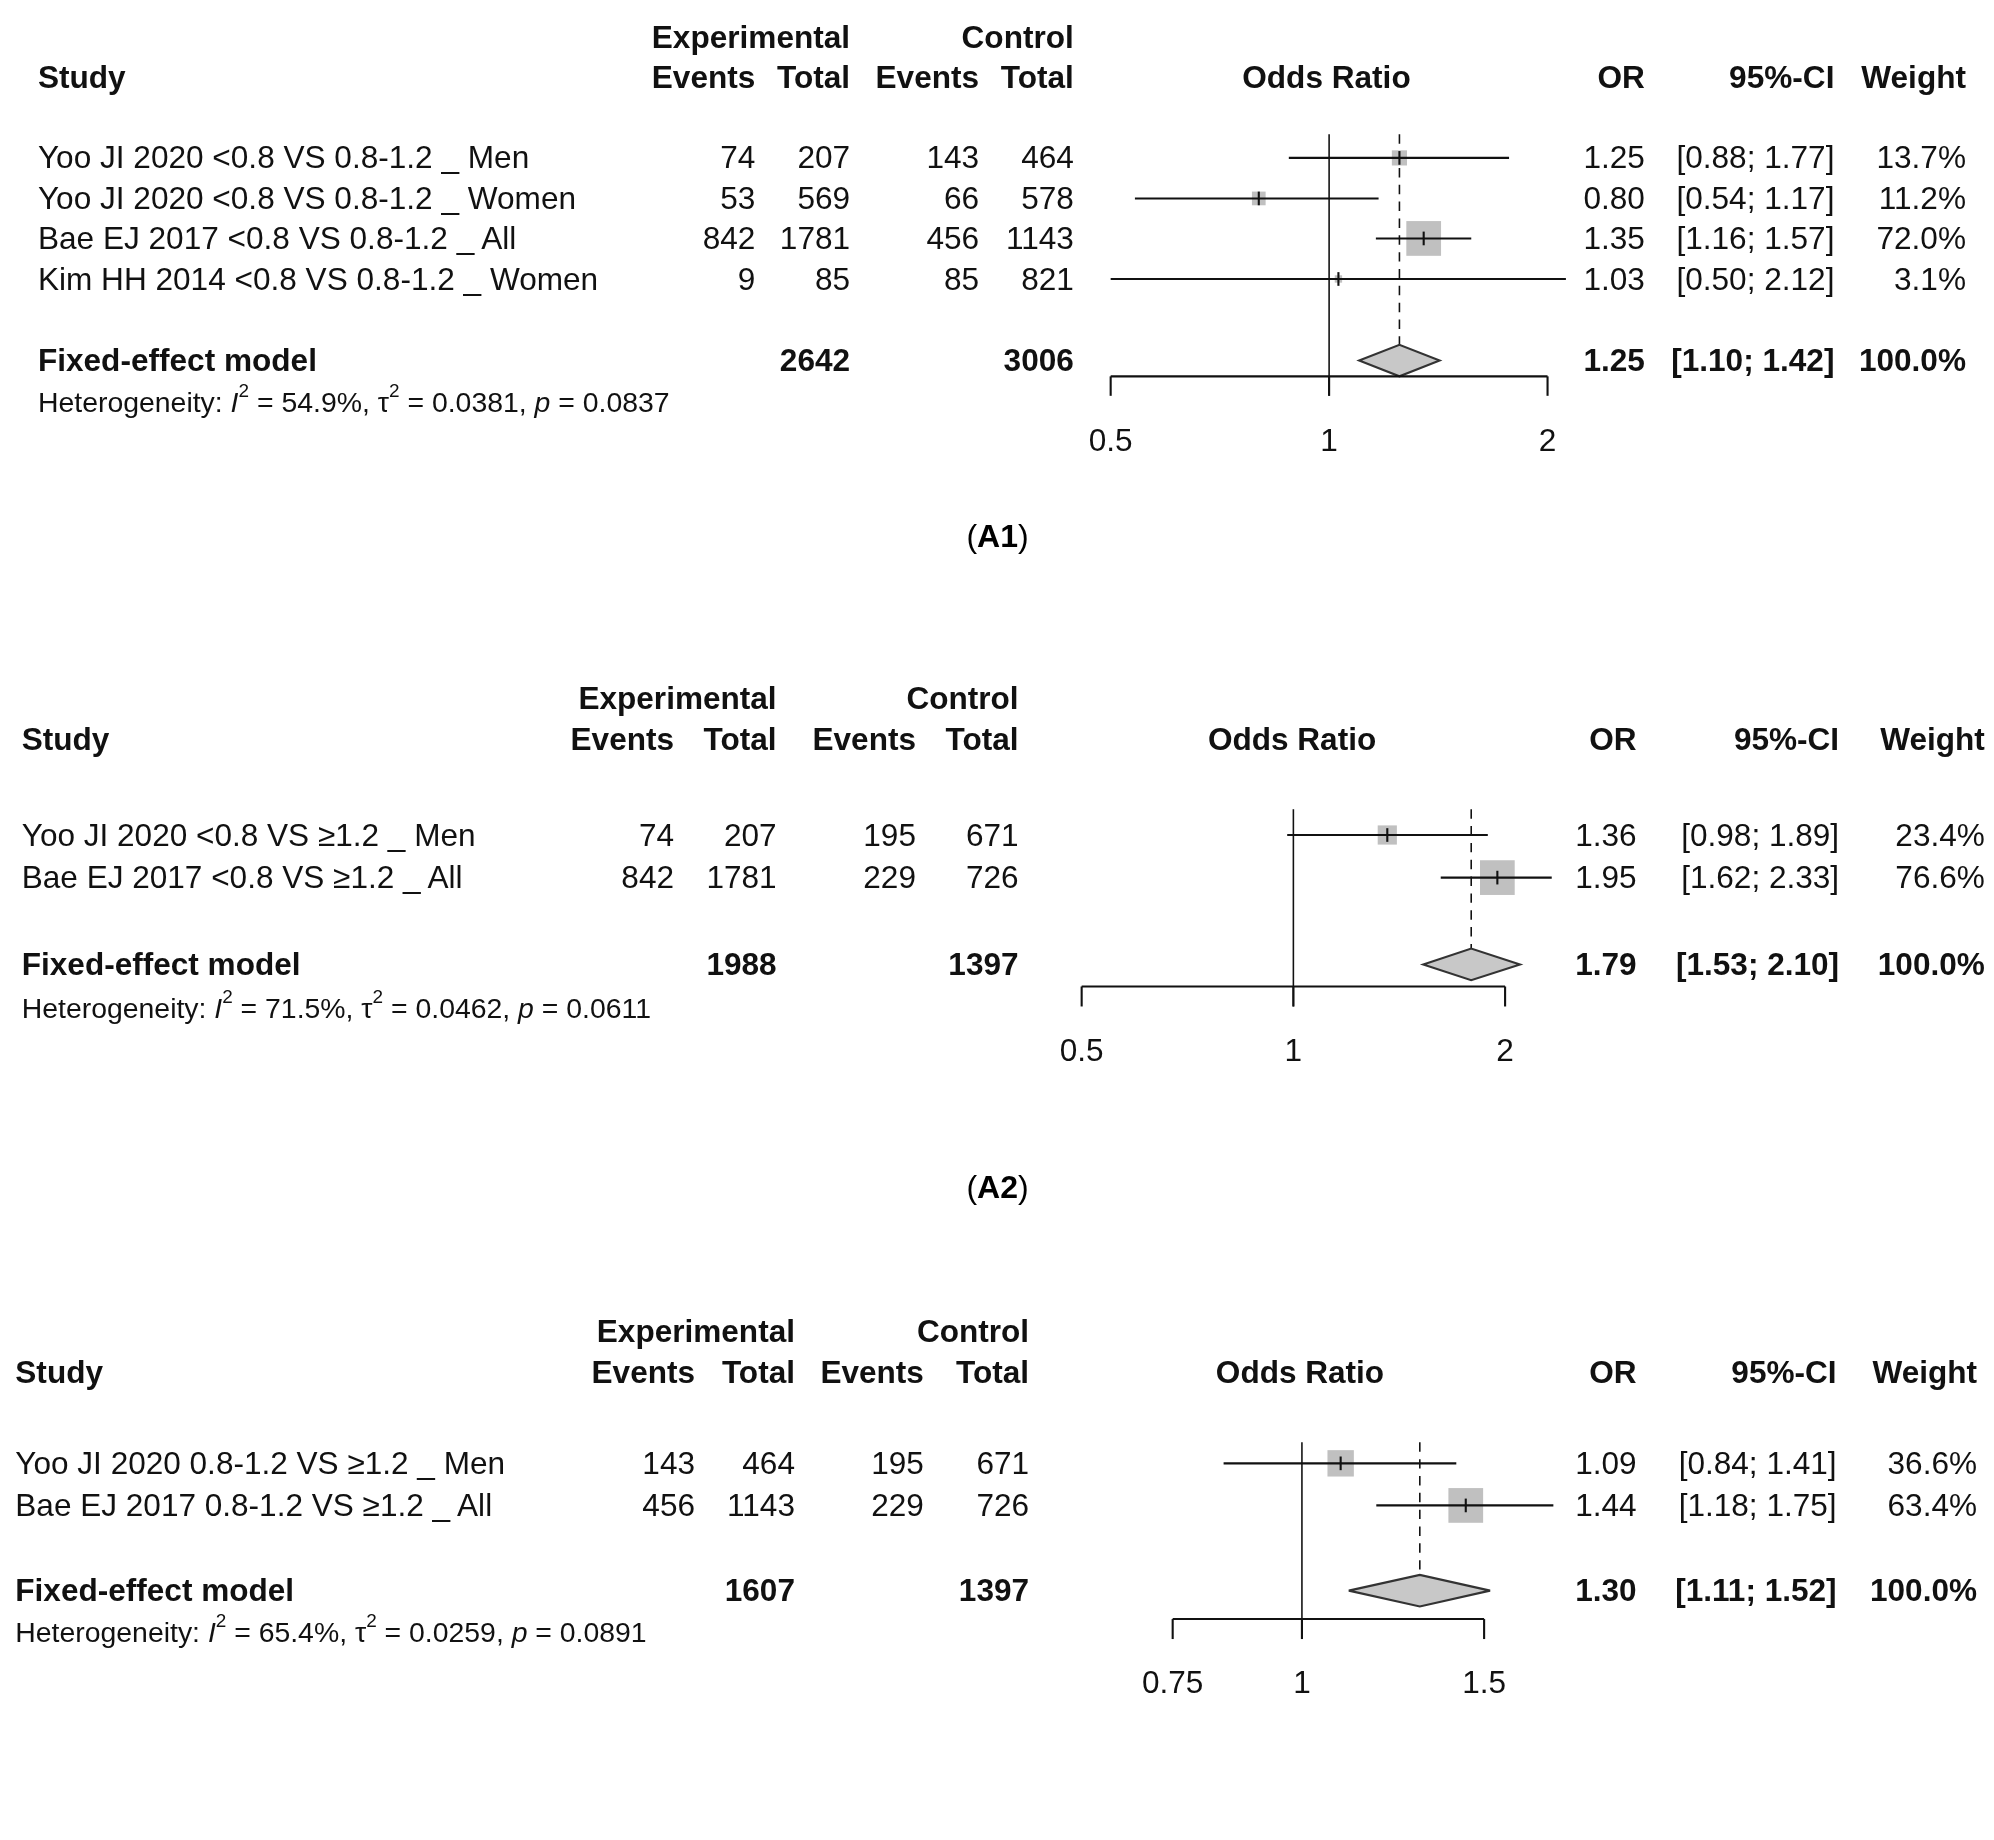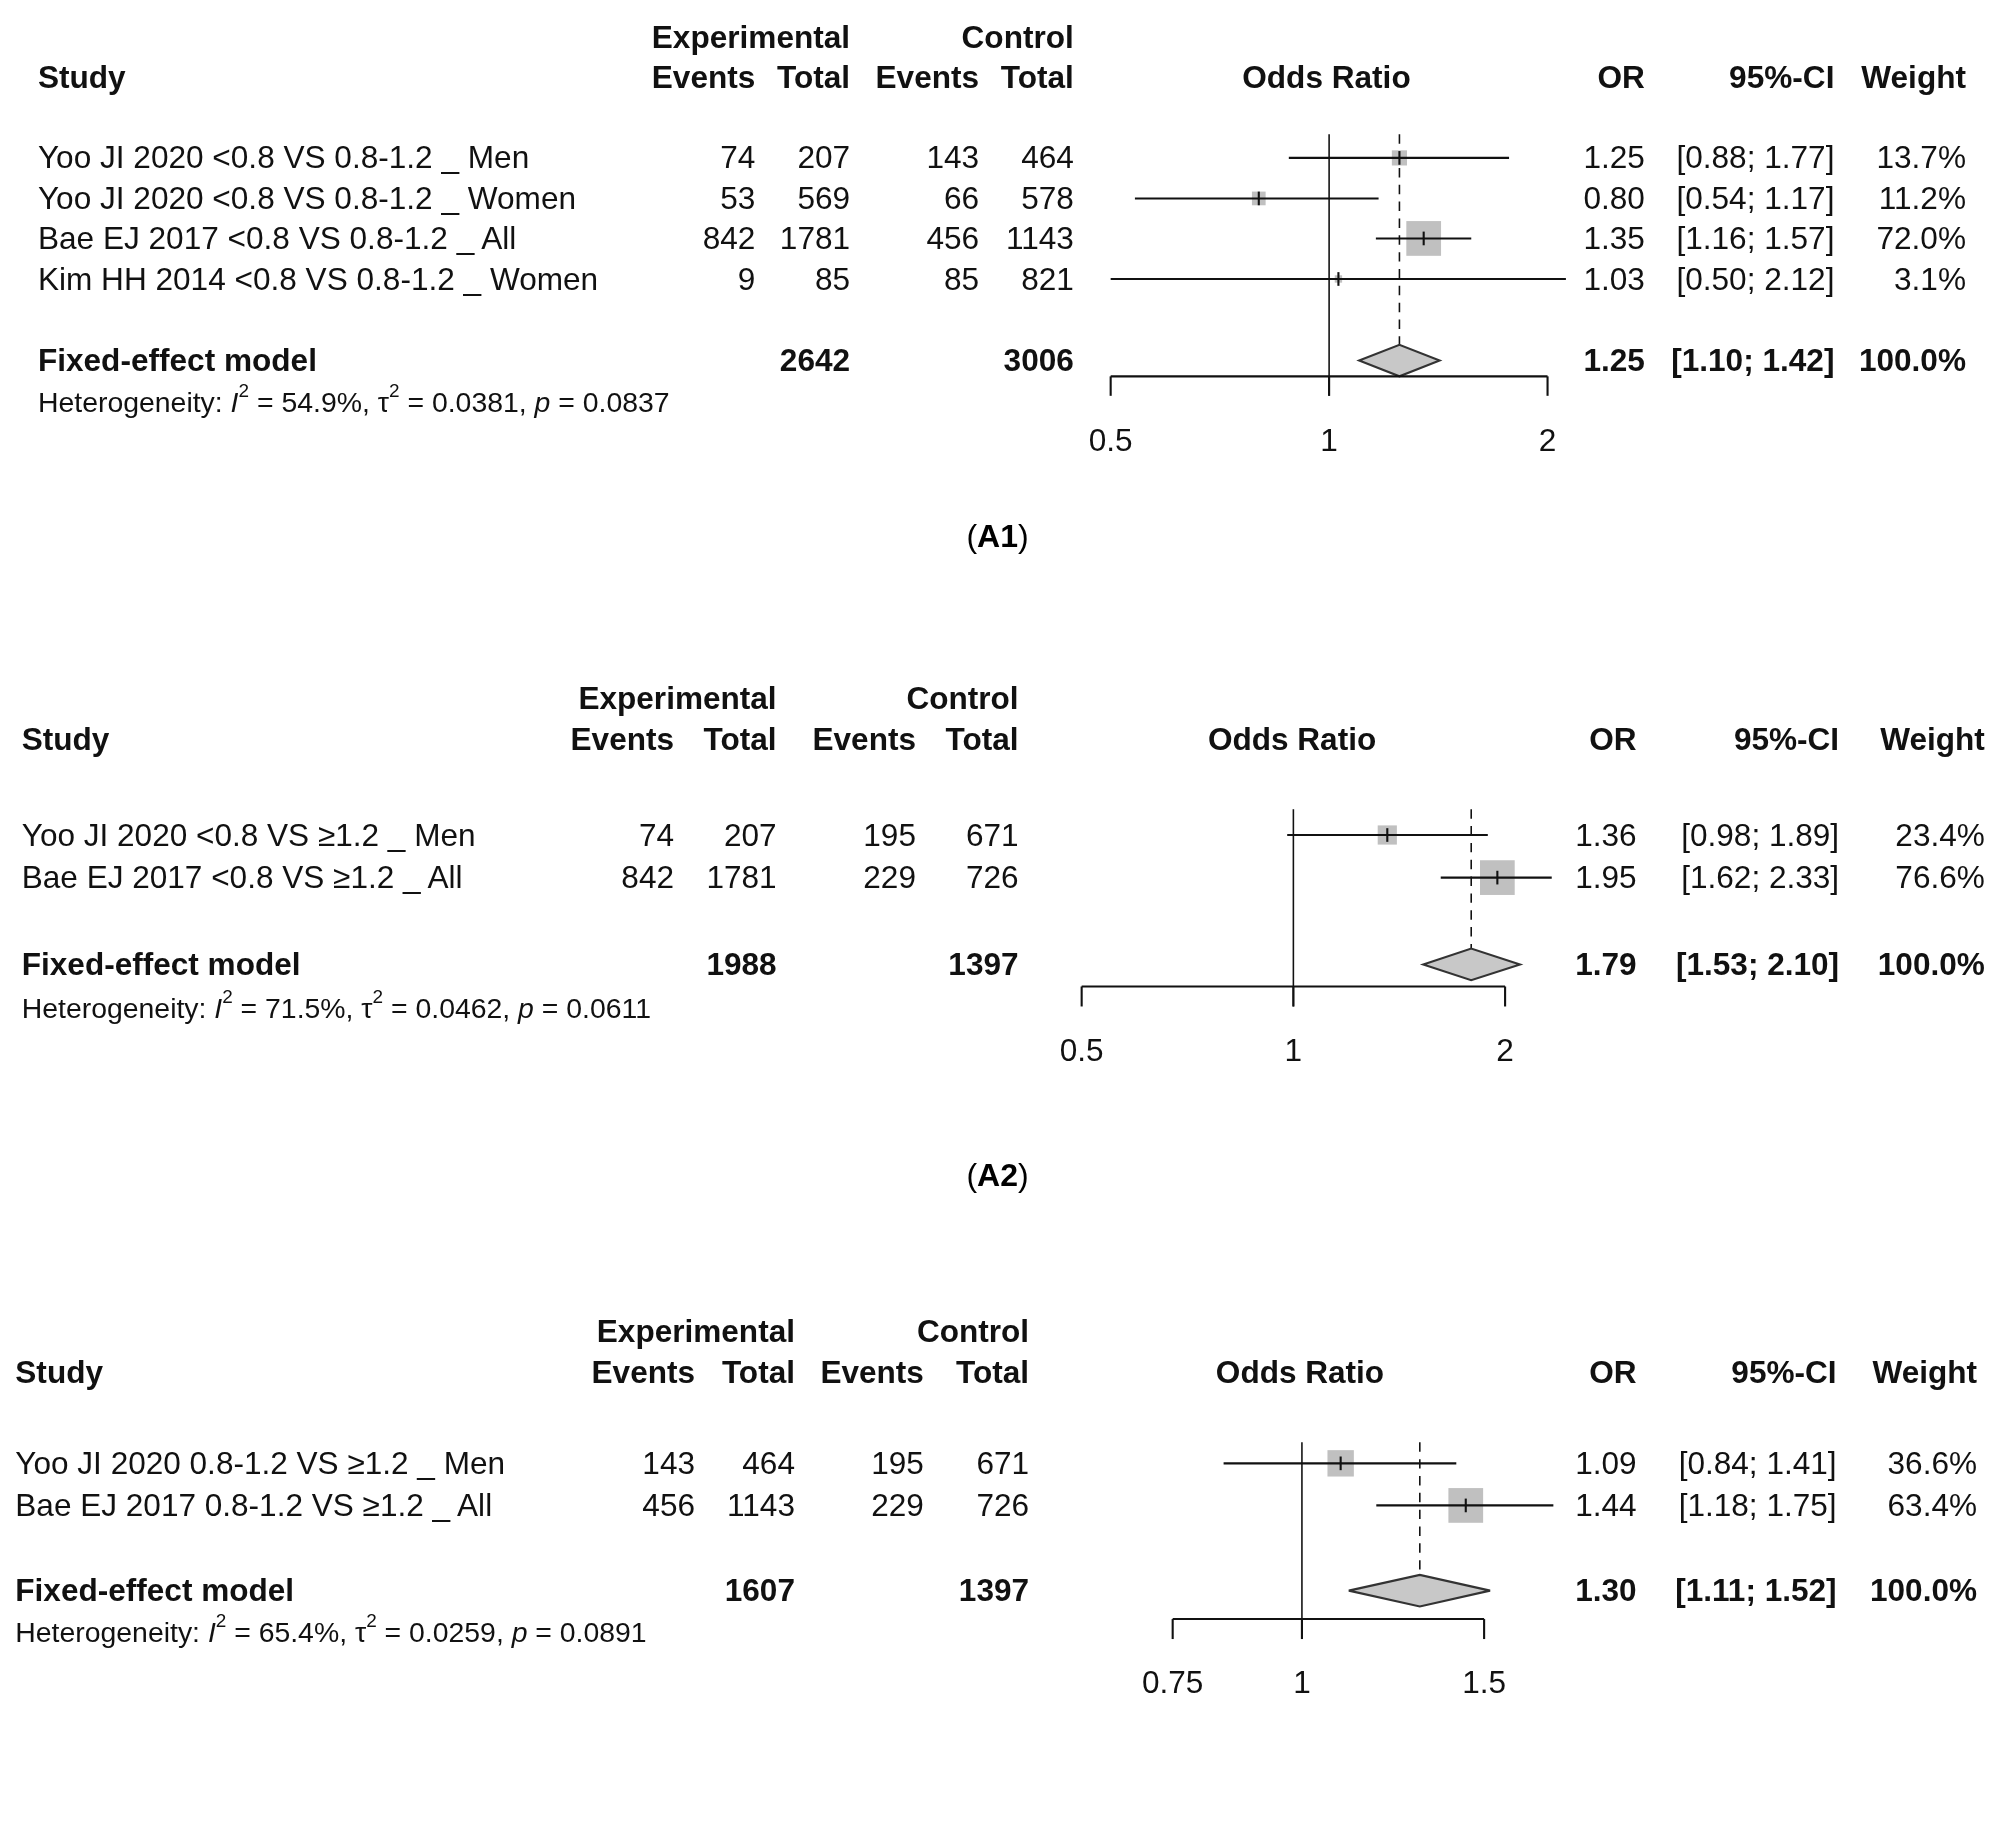--- a/index.html
+++ b/index.html
@@ -163,21 +163,21 @@
       <g>
         <line x1="2055" x2="2860" y1="615" y2="615" stroke="#111111" stroke-width="4"></line>
         <line x1="2055" x2="2055" y1="615" y2="653" stroke="#111111" stroke-width="4"></line>
         <text x="2055" y="757" text-anchor="middle" class="t ">0.5</text>
         <line x1="2457.5" x2="2457.5" y1="615" y2="653" stroke="#111111" stroke-width="4"></line>
         <text x="2457.5" y="757" text-anchor="middle" class="t ">1</text>
         <line x1="2860" x2="2860" y1="615" y2="653" stroke="#111111" stroke-width="4"></line>
         <text x="2860" y="757" text-anchor="middle" class="t ">2</text>
       </g>
     </svg>
-  <div class="label" style="top:494px;">(<b>A2</b>)</div>
+  <div class="label" style="top:506px;">(<b>A2</b>)</div>
 </div>
 
 <div class="panel" id="panel-A3" style="top:1295px;height:545px;">
   <svg width="1995" height="545" viewBox="0 0 3790 1036">
       <g>
         <text x="1510" y="90" text-anchor="end" class="t b">Experimental</text>
         <text x="1955" y="90" text-anchor="end" class="t b">Control</text>
         <text x="28" y="168" text-anchor="start" class="t b">Study</text>
         <text x="1320" y="168" text-anchor="end" class="t b">Events</text>
         <text x="1510" y="168" text-anchor="end" class="t b">Total</text>

